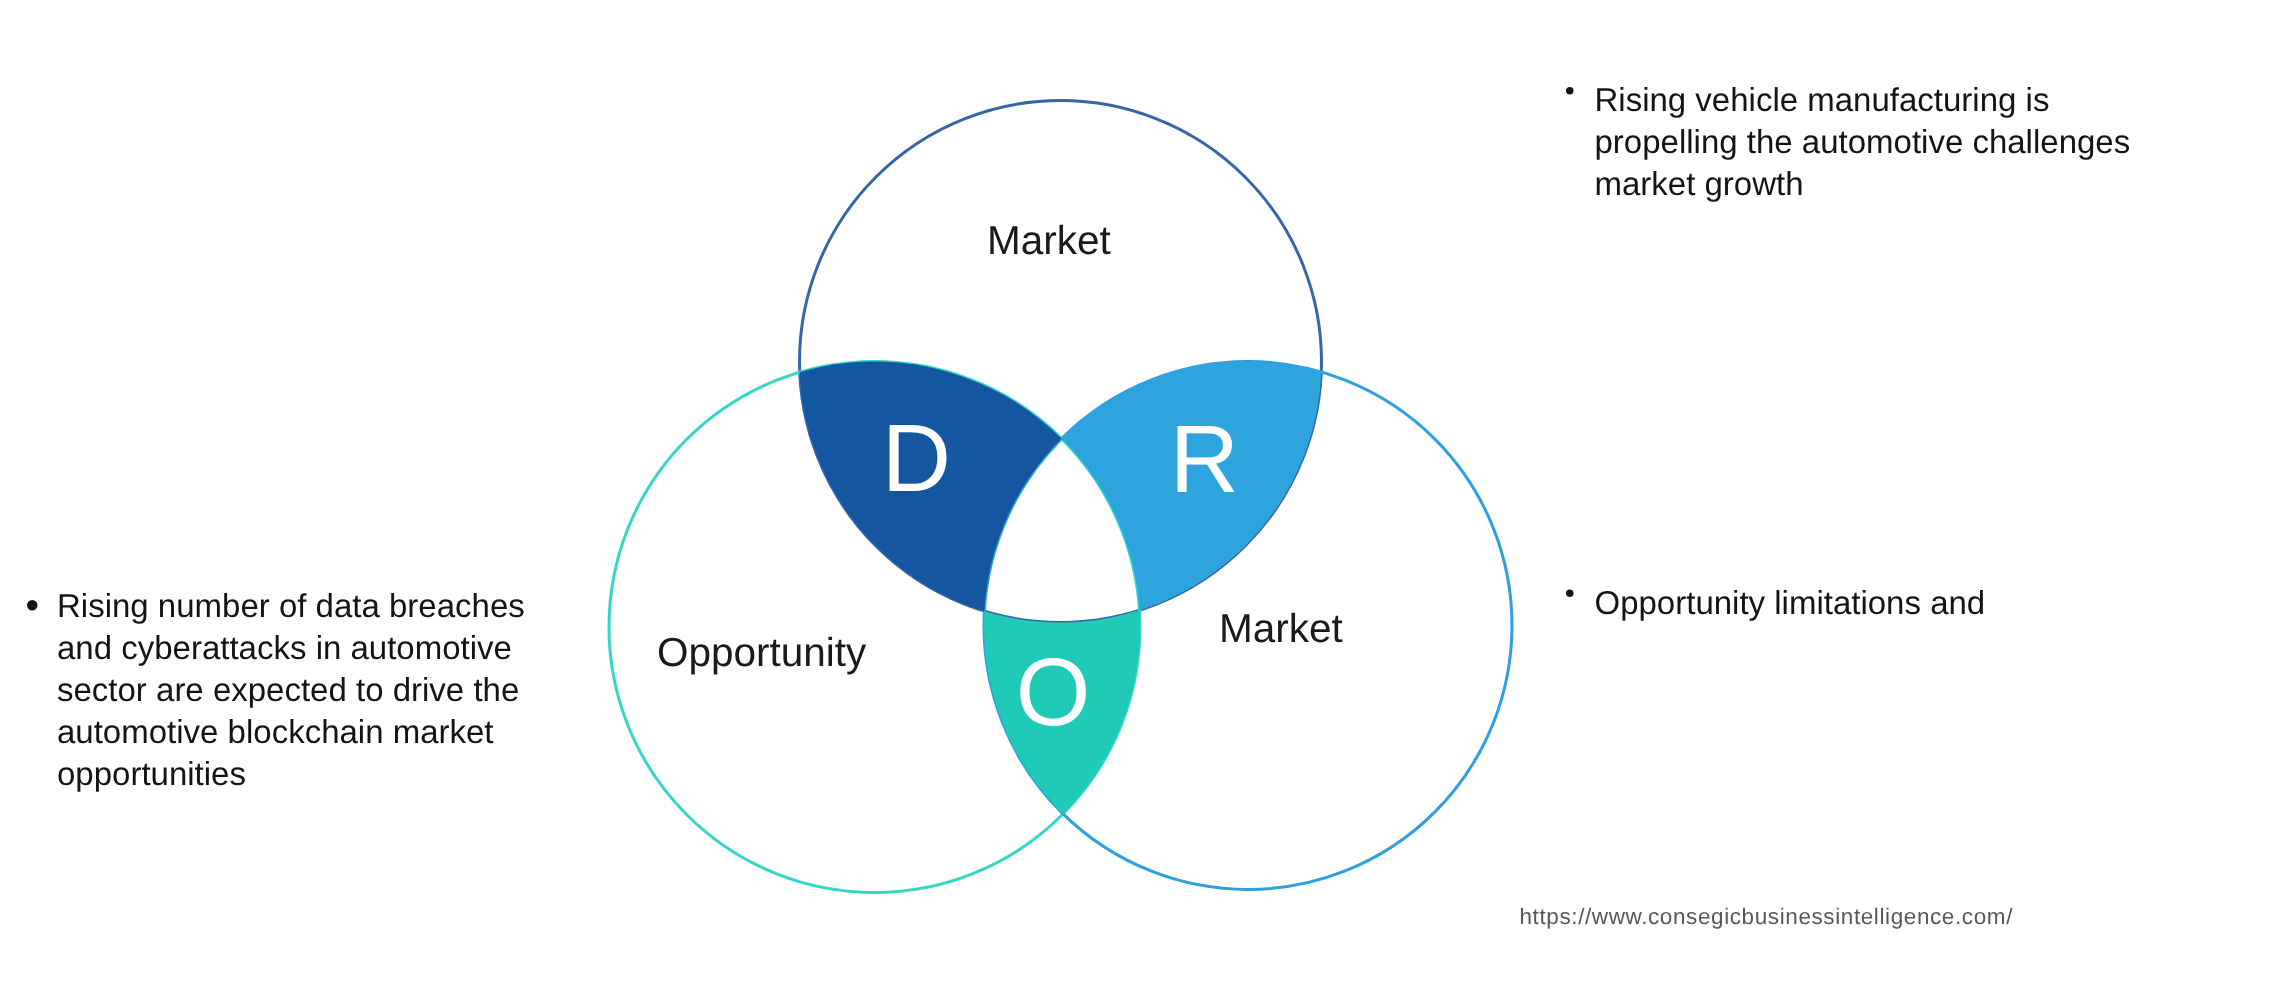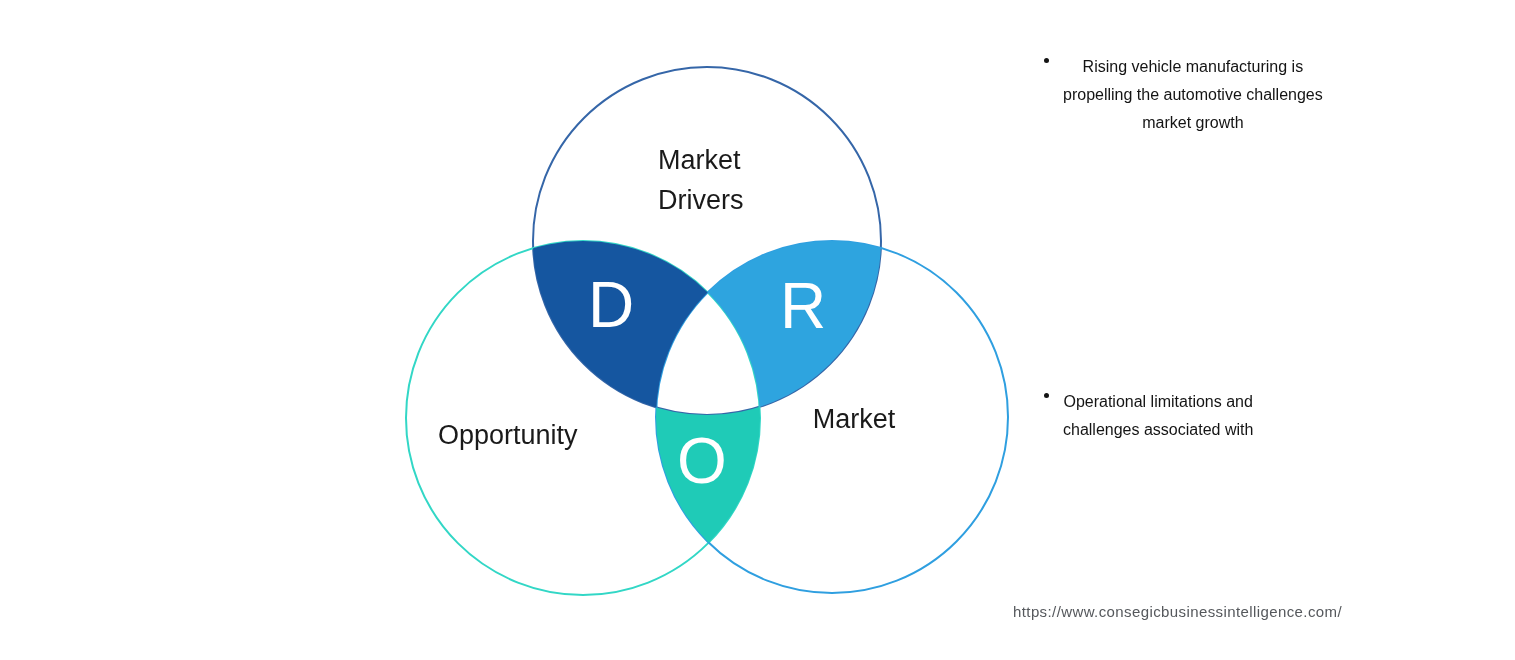--- a/index.html
+++ b/index.html
@@ -31,24 +31,23 @@
     font-weight:400;
     line-height:1;
   }
   .letter-d{left:611px;top:305px;}
   .letter-r{left:803px;top:306px;}
   .letter-o{left:702px;top:461px;}
   .note{
     position:absolute;
     display:flex;
     color:#141414;
-    font-size:16px;
+    font-size:22px;
     line-height:28px;
     font-weight:400;
-    text-align:center;
   }
   .note-line{white-space:nowrap;}
   .dot{border-radius:50%;background:#141414;flex:none;}
   .dot-big{width:7px;height:7px;margin:10px 13px 0 0;}
   .dot-small{width:5px;height:5px;margin:5px 14px 0 0;}
   .note-left{left:18px;top:390px;}
   .note-top-right{left:1044px;top:53px;}
   .note-bottom-right{left:1044px;top:388px;}
   .source-url{
     position:absolute;
@@ -99,46 +98,54 @@
       <circle cx="832" cy="417" r="176" mask="url(#mask-not-left)" fill="#2EA4DF"></circle>
     </g>
 
     <g clip-path="url(#clip-left)">
       <circle cx="832" cy="417" r="176" mask="url(#mask-not-top)" fill="#1FCBB7"></circle>
     </g>
   </svg>
 
   <div class="venn-label drivers-label">
     <div class="note-line">Market</div>
-    <div class="note-line">Drivers</div>
   </div>
 
   <div class="venn-label opportunity-label">Opportunity</div>
 
   <div class="venn-label restraints-label">
     <div class="note-line">Market</div>
   </div>
 
   <div class="overlap-letter letter-d">D</div>
   <div class="overlap-letter letter-r">R</div>
   <div class="overlap-letter letter-o">O</div>
 
+  <div class="note note-left">
+    <span class="dot dot-big"></span>
+    <div class="note-text">
+      <div class="note-line">Rising number of data breaches</div>
+      <div class="note-line">and cyberattacks in automotive</div>
+      <div class="note-line">sector are expected to drive the</div>
+      <div class="note-line">automotive blockchain market</div>
+      <div class="note-line">opportunities</div>
+    </div>
+  </div>
 
   <div class="note note-top-right">
     <span class="dot dot-small"></span>
     <div class="note-text">
       <div class="note-line">Rising vehicle manufacturing is</div>
       <div class="note-line">propelling the automotive challenges</div>
       <div class="note-line">market growth</div>
     </div>
   </div>
 
   <div class="note note-bottom-right">
     <span class="dot dot-small"></span>
     <div class="note-text">
-      <div class="note-line">Operational limitations and</div>
-      <div class="note-line">challenges associated with</div>
+      <div class="note-line">Opportunity limitations and</div>
     </div>
   </div>
 
   <div class="source-url">https://www.consegicbusinessintelligence.com/</div>
 
 </div>
 
 </body></html>

